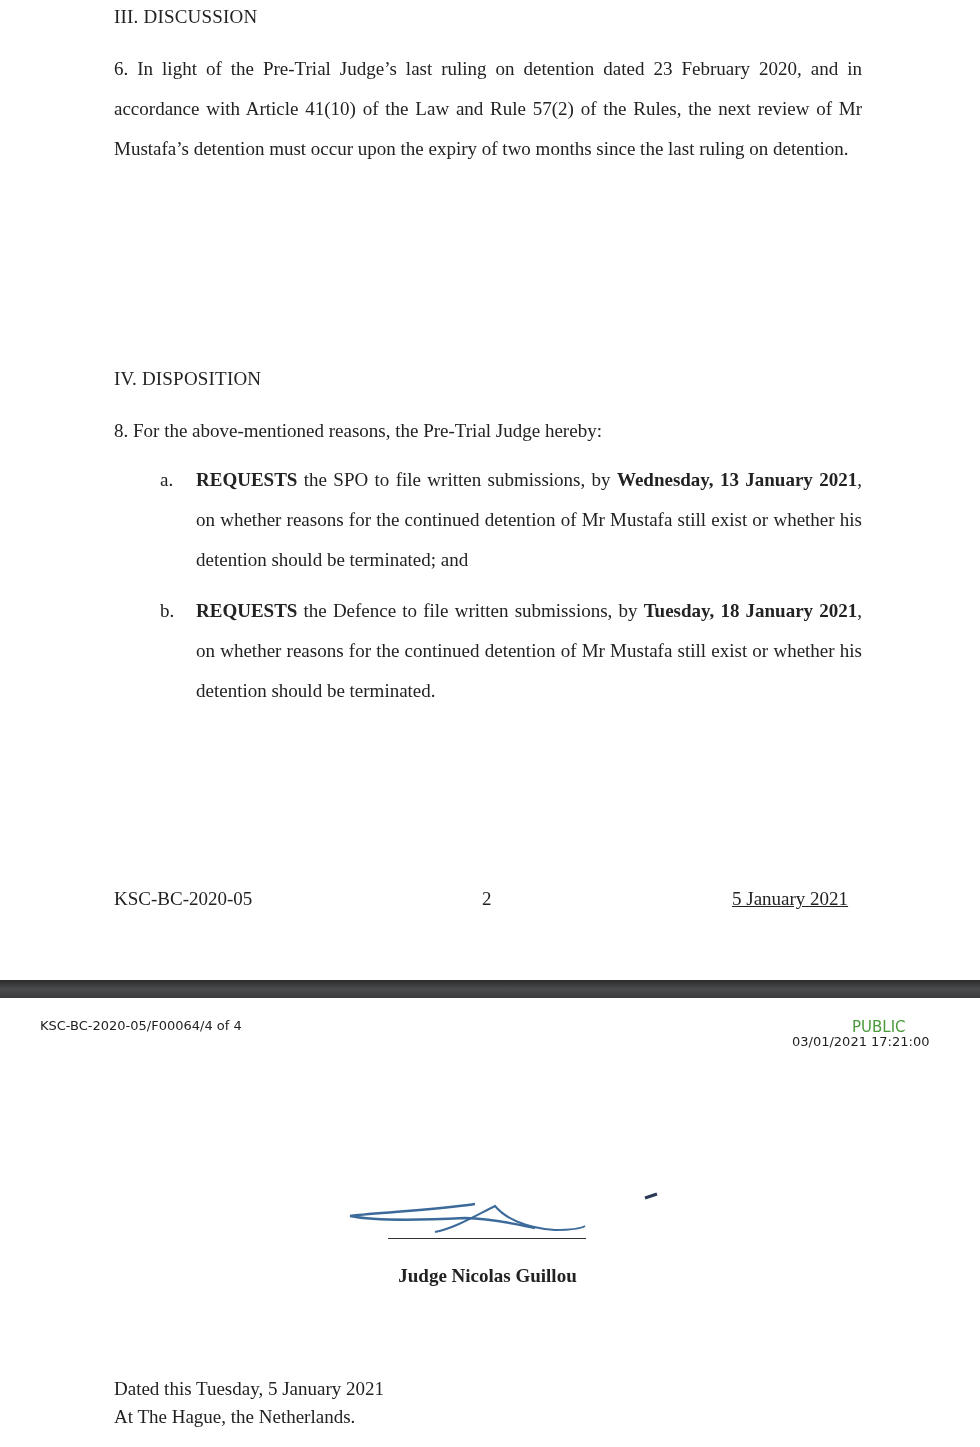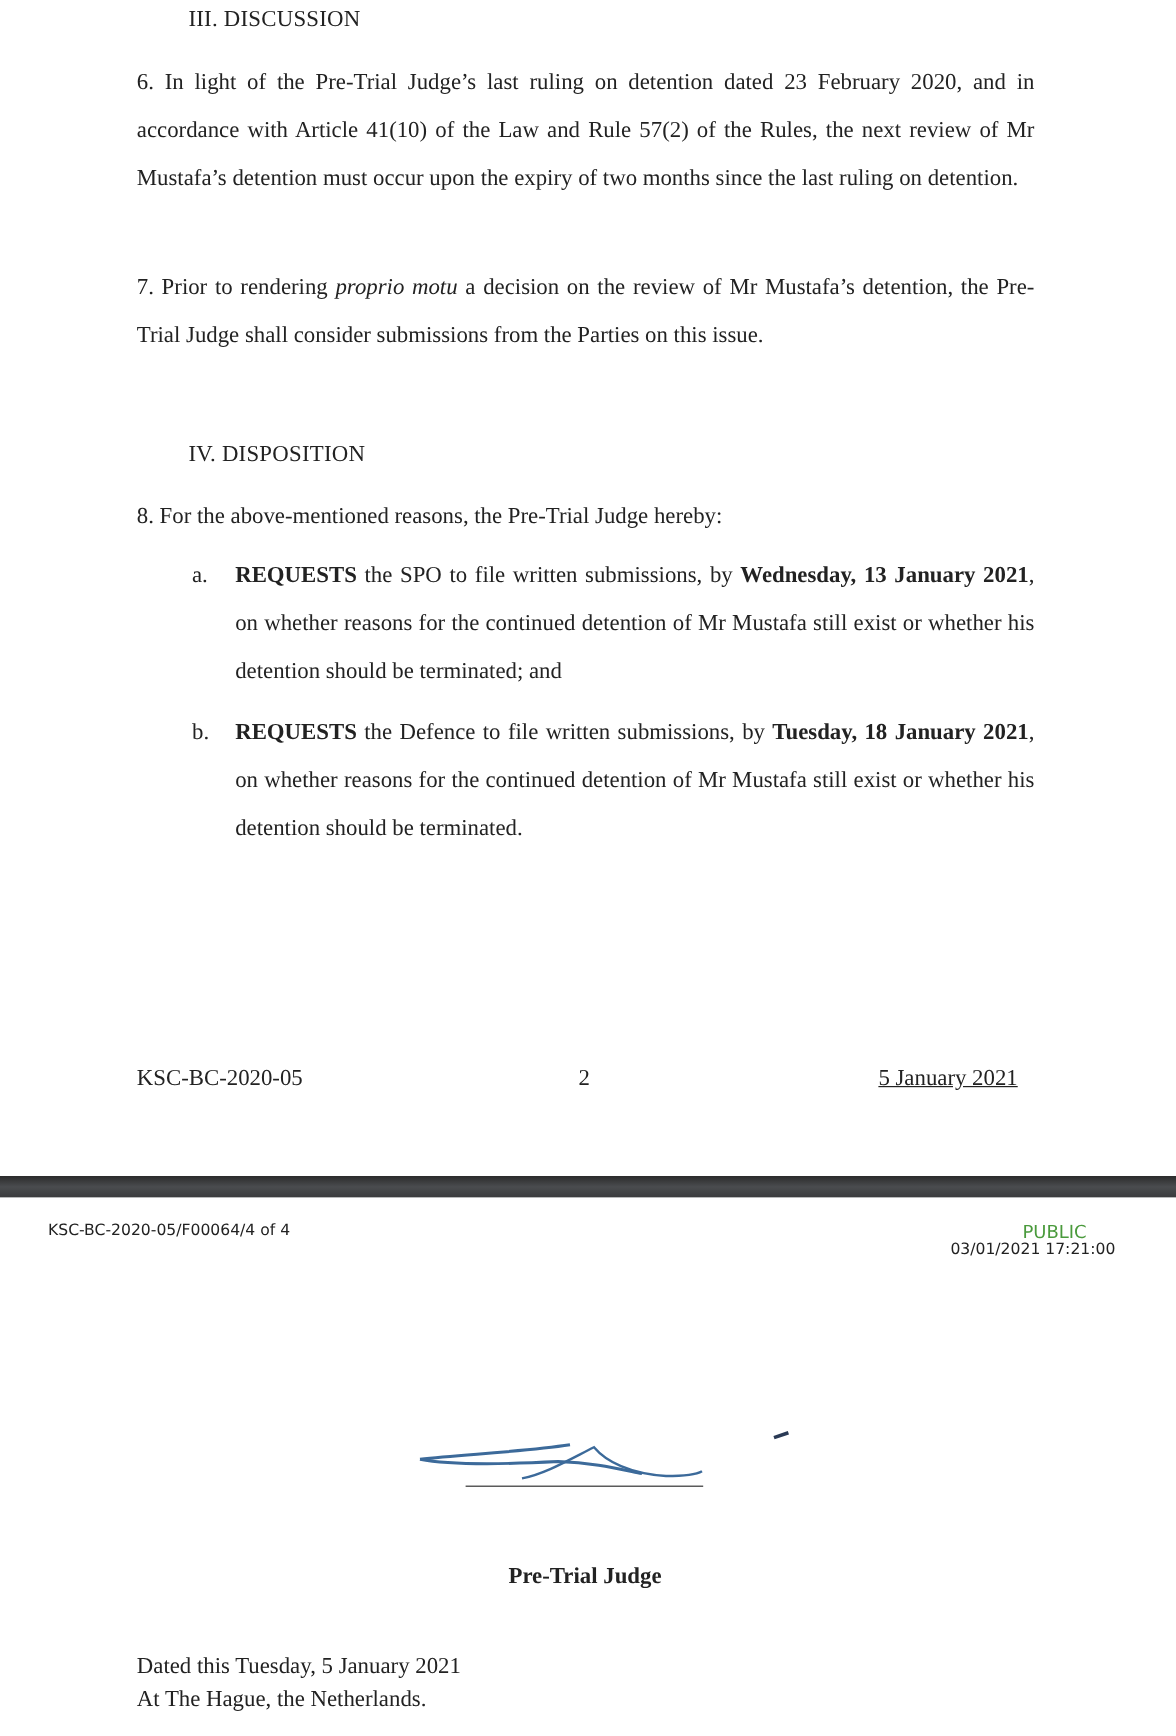--- a/index.html
+++ b/index.html
@@ -1,21 +1,21 @@
 <!DOCTYPE html>
 <html><head>
   <meta charset="utf-8">
   <style>
     html, body { margin: 0; padding: 0; background: #ffffff; }
     body { width: 980px; height: 1447px; position: relative; overflow: hidden; font-family: "Liberation Serif", "DejaVu Serif", serif; color: #222; }
     .page { position: absolute; left: 0; width: 980px; background: #fff; }
     .page1 { top: 0; height: 980px; }
     .divider { position: absolute; left: 0; top: 980px; width: 980px; height: 18px; background: linear-gradient(#2b2b2b, #4a4c4f 50%, #3a3b3d); }
     .page2 { top: 998px; height: 437px; }
-    .heading { position: absolute; left: 114px; font-size: 19px; letter-spacing: 0.2px; margin-left: 43px; }
+    .heading { position: absolute; left: 114px; font-size: 19px; letter-spacing: 0.2px; }
     .para { position: absolute; left: 114px; width: 748px; font-size: 19px; line-height: 40px; text-align: justify; }
     .para i { font-style: italic; }
     .item { position: absolute; left: 160px; width: 702px; font-size: 19px; line-height: 40px; }
     .item .marker { position: absolute; left: 0; top: 0; }
     .item .body { margin-left: 36px; text-align: justify; text-align-last: left; }
     .item b { font-weight: bold; }
     .footer { position: absolute; top: 888px; font-size: 19px; }
     .hdr-left { position: absolute; left: 40px; top: 20px; font-family: "DejaVu Sans", sans-serif; font-size: 13px; color: #222; }
     .hdr-public { position: absolute; left: 852px; top: 20px; font-family: "DejaVu Sans", sans-serif; font-size: 15px; color: #4a9a3c; }
     .hdr-date { position: absolute; left: 792px; top: 36px; font-family: "DejaVu Sans", sans-serif; font-size: 13px; color: #222; }
@@ -27,21 +27,20 @@
     .place { position: absolute; left: 114px; top: 408px; font-size: 19px; }
   </style>
 </head>
 <body>
 
 <div class="page page1">
   <div class="heading" style="top:6px;">III. DISCUSSION</div>
 
   <div class="para" style="top:49px;">6. In light of the Pre-Trial Judge’s last ruling on detention dated 23 February 2020, and in accordance with Article 41(10) of the Law and Rule 57(2) of the Rules, the next review of Mr Mustafa’s detention must occur upon the expiry of two months since the last ruling on detention.</div>
 
-  <div class="para" style="top:220px;"><span>7. Prior to rendering </span><i>proprio motu</i><span> a decision on the review of Mr Mustafa’s detention, the Pre-Trial Judge shall consider submissions from the Parties on this issue.</span></div>
 
   <div class="heading" style="top:368px;">IV. DISPOSITION</div>
 
   <div class="para" style="top:411px;">8. For the above-mentioned reasons, the Pre-Trial Judge hereby:</div>
 
   <div class="item" style="top:460px;">
     <span class="marker">a.</span>
     <div class="body"><b>REQUESTS</b><span> the SPO to file written submissions, by </span><b>Wednesday, 13 January 2021</b><span>, on whether reasons for the continued detention of Mr Mustafa still exist or whether his detention should be terminated; and</span></div>
   </div>
 
@@ -62,17 +61,17 @@
   <div class="hdr-public">PUBLIC</div>
   <div class="hdr-date">03/01/2021 17:21:00</div>
 
   <svg class="signature" viewBox="0 0 320 60">
     <path d="M5 28 C 40 24, 90 22, 130 16 M5 28 C 30 33, 80 32, 120 30 C 150 31, 170 36, 190 40" stroke="#3c6a9a" stroke-width="2.5" fill="none"></path>
     <path d="M90 44 C 110 40, 130 28, 150 18 C 160 30, 180 40, 210 42 C 225 42, 235 41, 240 38" stroke="#3c6a9a" stroke-width="2" fill="none"></path>
     <path d="M300 10 L 312 6" stroke="#2a3a55" stroke-width="3" fill="none"></path>
   </svg>
   <div class="sig-line"></div>
 
-  <div class="judge-role">Pre-Trial Judge</div>
+  <div class="judge-name">Judge Nicolas Guillou</div>
 
   <div class="dated">Dated this Tuesday, 5 January 2021</div>
   <div class="place">At The Hague, the Netherlands.</div>
 </div>
 
 </body></html>

